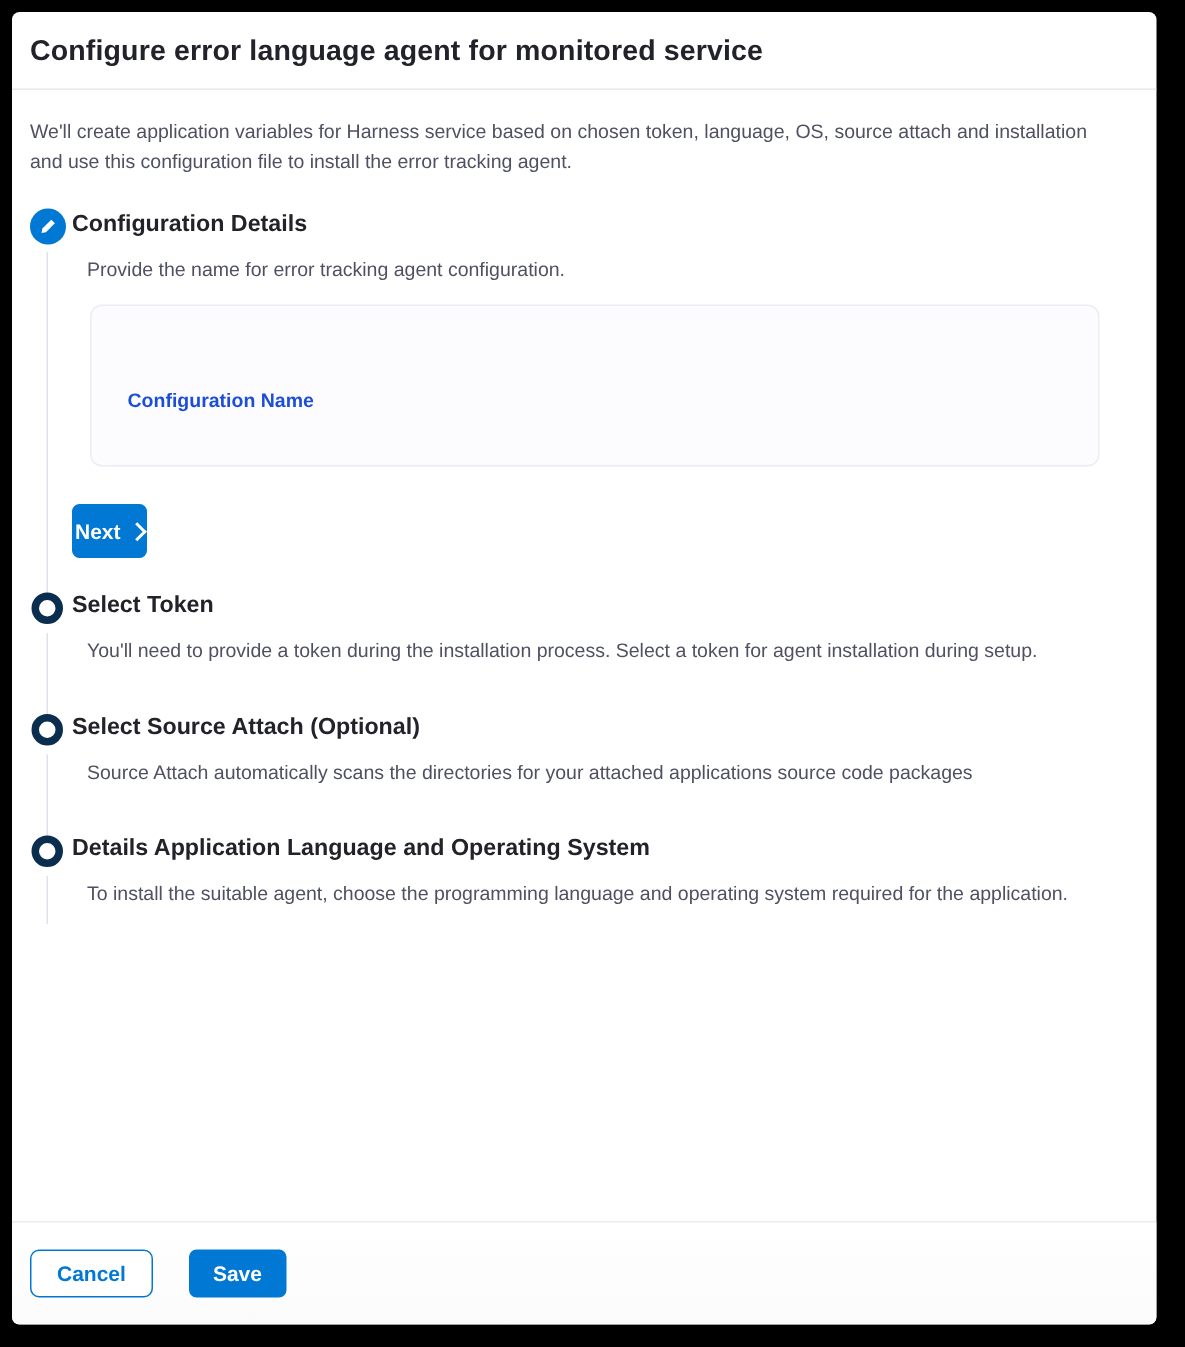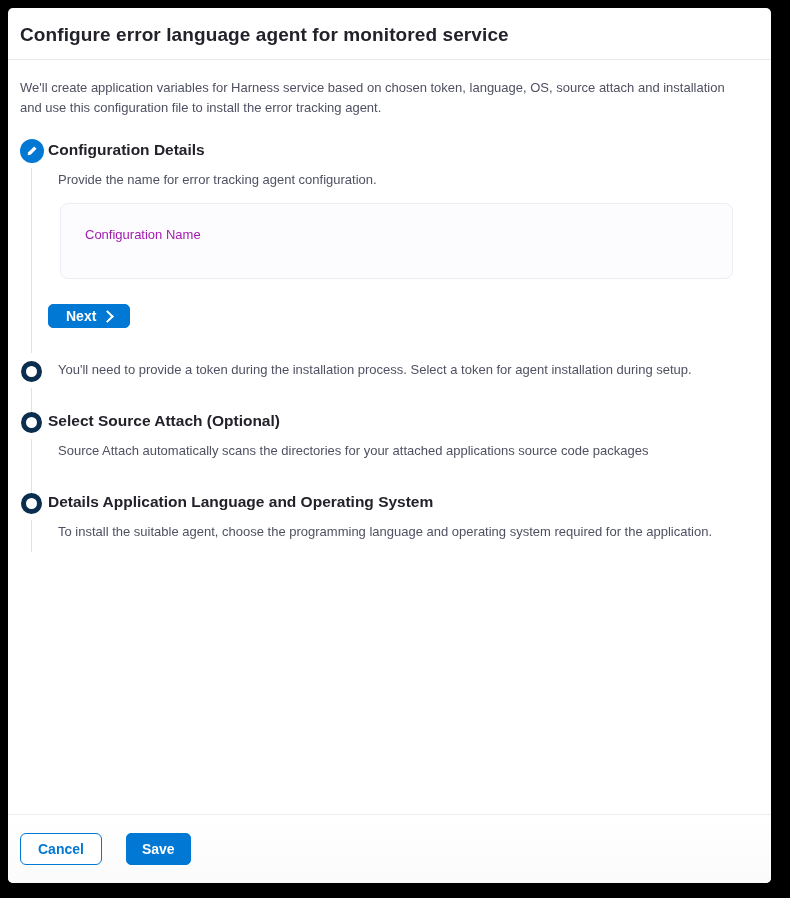--- a/index.html
+++ b/index.html
@@ -122,23 +122,24 @@
     box-sizing: border-box;
     background: #fcfcfe;
     border: 1px solid #ececf3;
     border-radius: 8px;
     padding: 22px 24px 26px 24px;
   }
   .field-label {
     display: block;
     font-size: 13px;
     line-height: 18px;
-    font-weight: normal;
-    color: #a21caf;
+    font-weight: bold;
+    color: #1d4ed8;
     margin-bottom: 8px;
+    margin-top: 32px;
   }
   .text-input {
     width: 313px;
     height: 32px;
     box-sizing: border-box;
     border: 1px solid #d9dae5;
     border-radius: 6px;
     padding: 0 12px;
     font-size: 14px;
     font-family: "Liberation Sans", "DejaVu Sans", sans-serif;
@@ -160,22 +161,22 @@
     cursor: pointer;
     box-sizing: border-box;
   }
   .btn-primary {
     background: #0278d5;
     color: #ffffff;
     border: 1px solid #0278d5;
   }
   .btn-next {
     margin: 25px 0 0 0;
-    height: 24px;
-    padding: 0 17px;
+    height: 36px;
+    padding: 0 1px;
   }
   .chevron-right {
     width: 7px;
     height: 7px;
     border-top: 2.5px solid #ffffff;
     border-right: 2.5px solid #ffffff;
     transform: rotate(45deg);
     margin-left: -1px;
   }
   
@@ -229,20 +230,21 @@
         </div>
 
         <button class="btn btn-primary btn-next">
           <span>Next</span>
           <span class="chevron-right"></span>
         </button>
       </li>
 
       <li class="step">
         <span class="step-icon-ring"></span>
+        <h2 class="step-title">Select Token</h2>
         <p class="step-desc">You'll need to provide a token during the installation process. Select a token for agent installation during setup.</p>
       </li>
 
       <li class="step">
         <span class="step-icon-ring"></span>
         <h2 class="step-title">Select Source Attach (Optional)</h2>
         <p class="step-desc">Source Attach automatically scans the directories for your attached applications source code packages</p>
       </li>
 
       <li class="step">

